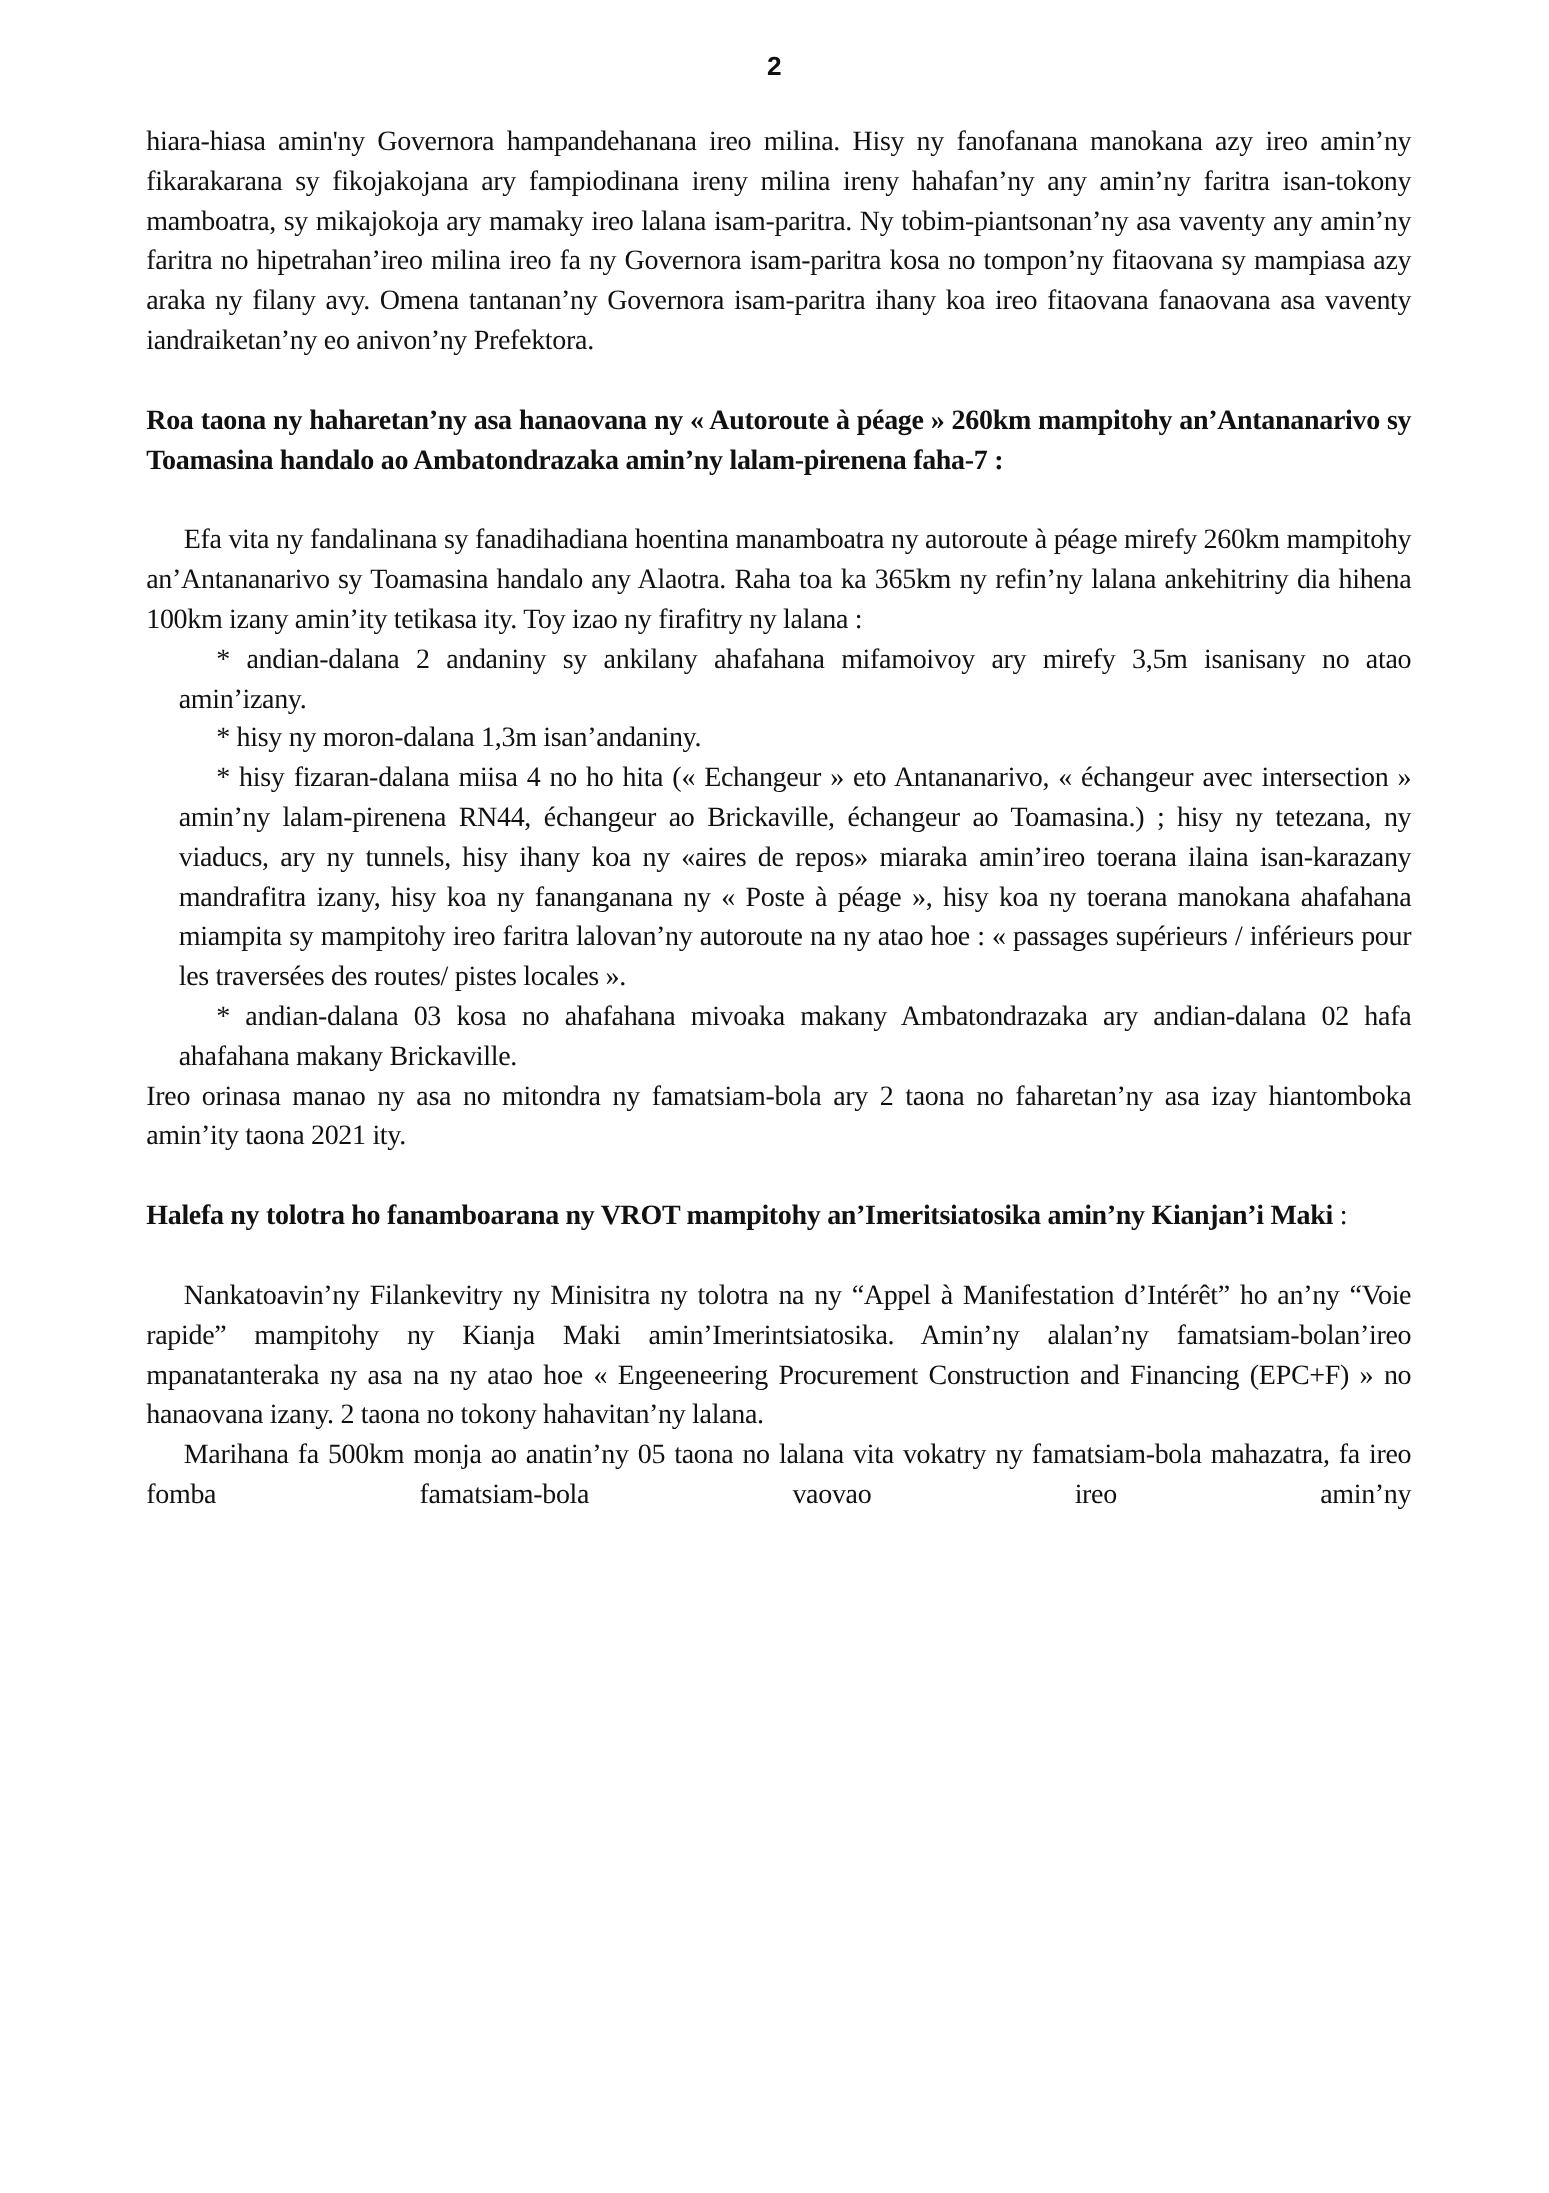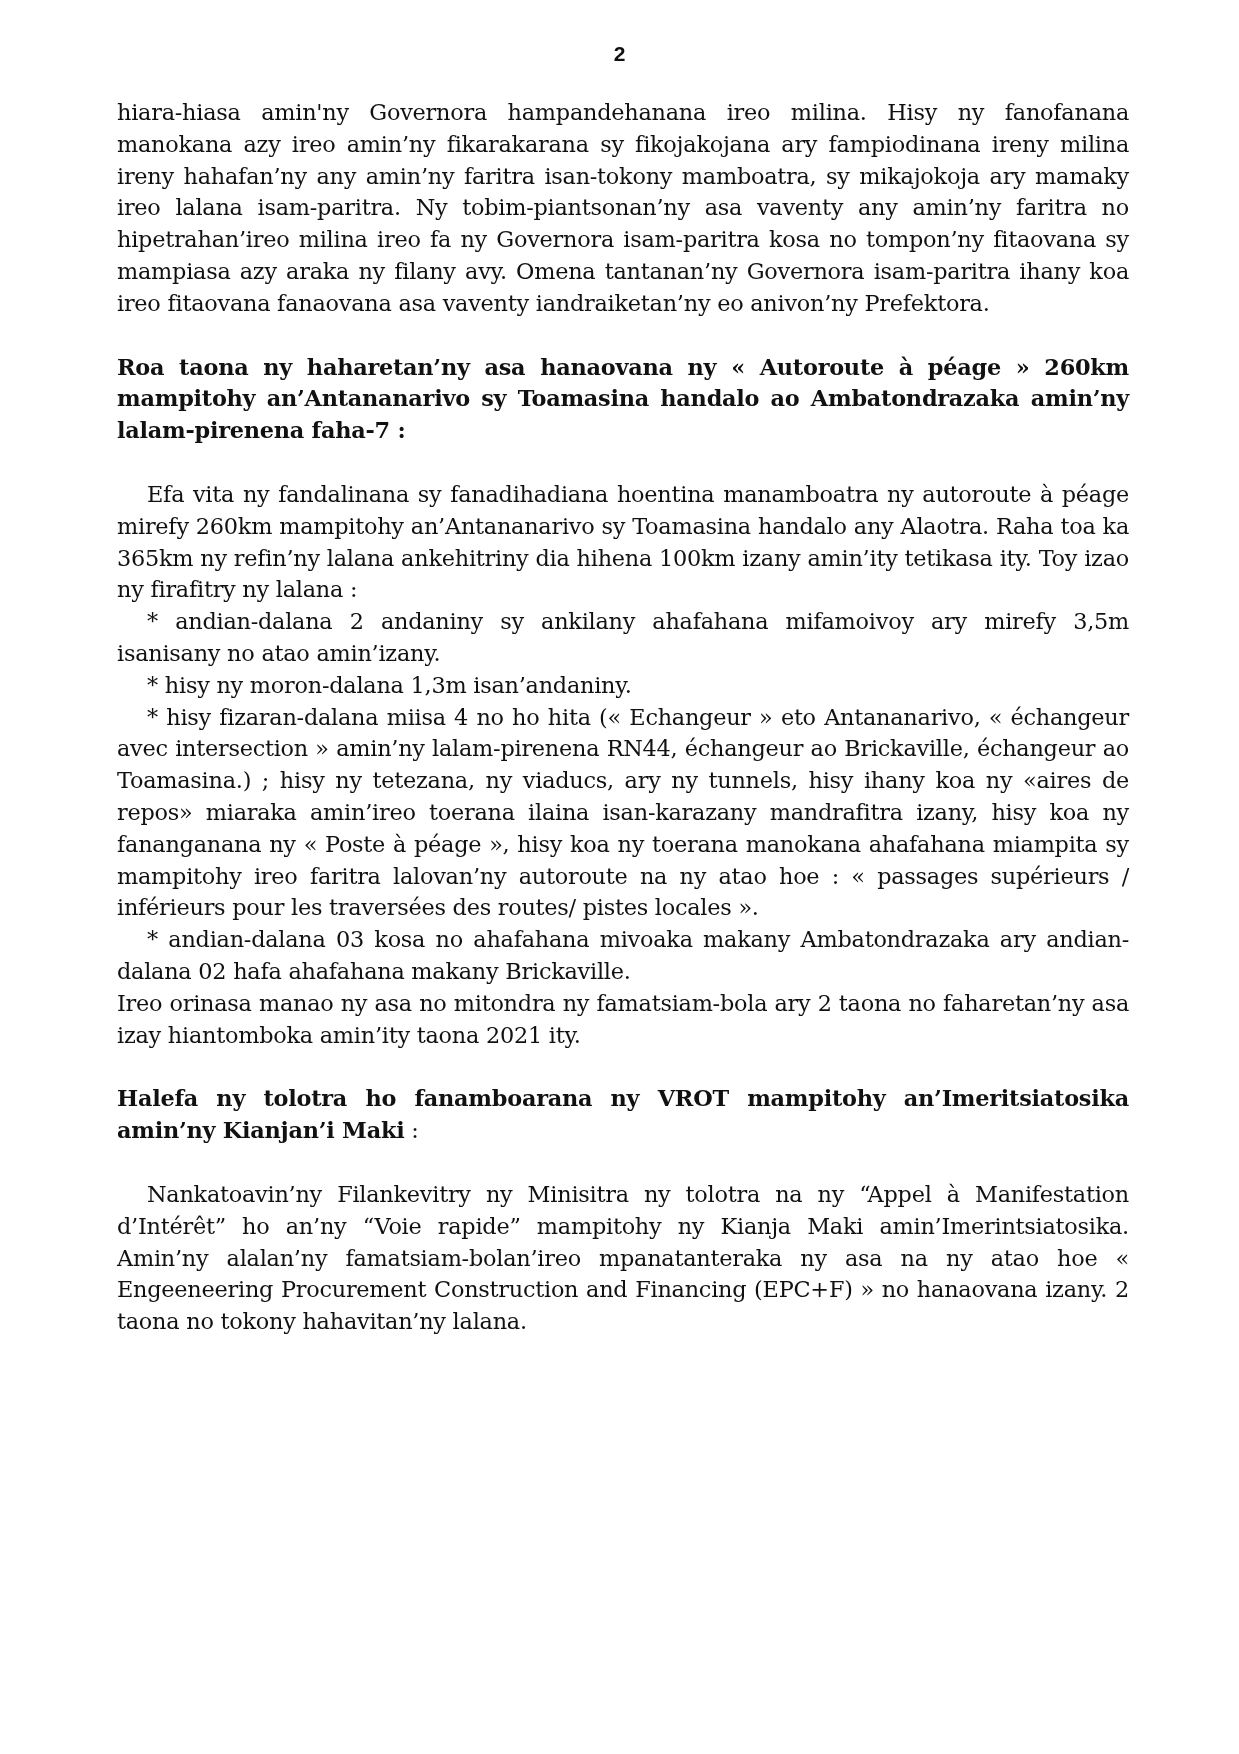--- a/index.html
+++ b/index.html
@@ -8,27 +8,27 @@
     position: absolute; left: 0; top: 0; width: 1239px; height: 1754px;
     background: #ffffff; color: #111111;
     font-family: "DejaVu Serif", "Liberation Serif", serif;
   }
   .page-number {
     position: absolute; top: 42px; left: 0; width: 1239px; text-align: center;
     font-family: "Liberation Sans", sans-serif; font-weight: bold; font-size: 21px;
   }
   .content {
     position: absolute; left: 117px; top: 97px; width: 1012px;
-    font-size: 22.4px; line-height: 31.8px; letter-spacing: -0.25px;
+    font-size: 22.4px; line-height: 31.8px; letter-spacing: -0.25px; font-family: Liberation Serif, serif;
   }
   p { margin: 0; text-align: justify; }
   .indent { text-indent: 30px; }
   .heading { font-weight: bold; text-align: justify; margin: 0; }
   .gap-lg { height: 32px; }
-  .bullet { text-indent: 30px; }
+  .bullet { text-indent: 30px; margin-left: 26px; }
   .lastline-justify { text-align-last: justify; }
 </style>
 </head>
 <body>
 
 <div class="page">
   <div class="page-number">2</div>
 
   <div class="content">
     <p>hiara-hiasa amin'ny Governora hampandehanana ireo milina. Hisy ny fanofanana manokana azy ireo amin’ny fikarakarana sy fikojakojana ary fampiodinana ireny milina ireny hahafan’ny any amin’ny faritra isan-tokony mamboatra, sy mikajokoja ary mamaky ireo lalana isam-paritra. Ny tobim-piantsonan’ny asa vaventy any amin’ny faritra no hipetrahan’ireo milina ireo fa ny Governora isam-paritra kosa no tompon’ny fitaovana sy mampiasa azy araka ny filany avy. Omena tantanan’ny Governora isam-paritra ihany koa ireo fitaovana fanaovana asa vaventy iandraiketan’ny eo anivon’ny Prefektora.</p>
@@ -47,15 +47,16 @@
       </ul>
       <p>Ireo orinasa manao ny asa no mitondra ny famatsiam-bola ary 2 taona no faharetan’ny asa izay hiantomboka amin’ity taona 2021 ity.</p>
     </section>
 
     <div class="gap-lg"></div>
 
     <section>
       <p class="heading" style="font-weight:normal;"><b>Halefa ny tolotra ho fanamboarana ny VROT mampitohy an’Imeritsiatosika amin’ny Kianjan’i Maki</b><span> :</span></p>
       <div class="gap-lg"></div>
       <p class="indent">Nankatoavin’ny Filankevitry ny Minisitra ny tolotra na ny “Appel à Manifestation d’Intérêt” ho an’ny “Voie rapide” mampitohy ny Kianja Maki amin’Imerintsiatosika. Amin’ny alalan’ny famatsiam-bolan’ireo mpanatanteraka ny asa na ny atao hoe « Engeeneering Procurement Construction and Financing (EPC+F) » no hanaovana izany. 2 taona no tokony hahavitan’ny lalana.</p>
+      <p class="indent lastline-justify">Marihana fa 500km  monja ao anatin’ny 05 taona no lalana vita vokatry ny famatsiam-bola mahazatra, fa ireo fomba famatsiam-bola vaovao ireo amin’ny</p>
     </section>
   </div>
 </div>
 
 </body></html>

